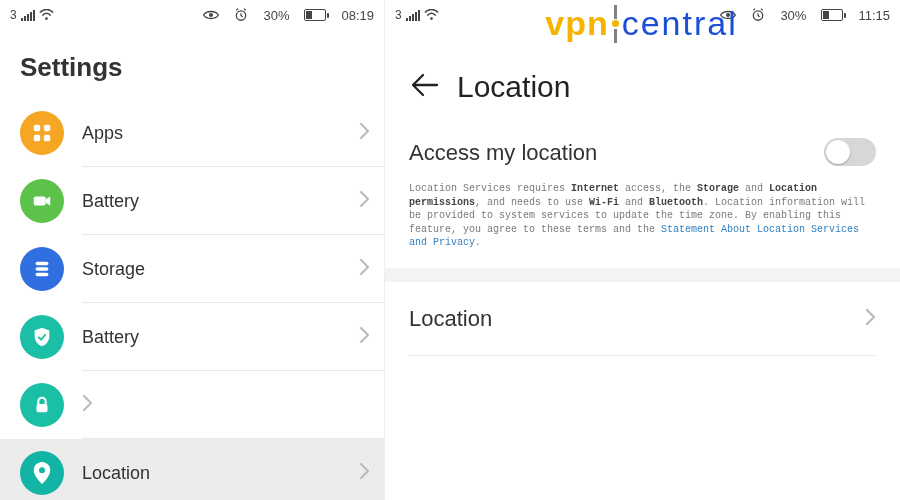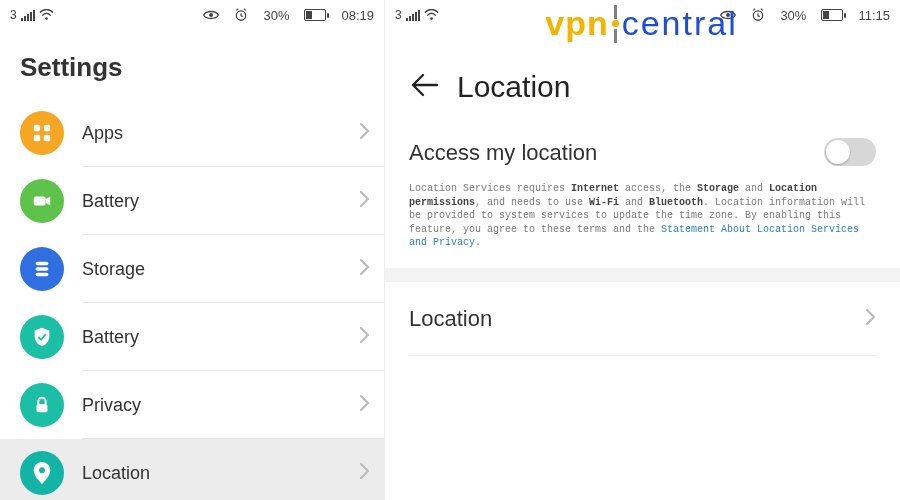--- a/index.html
+++ b/index.html
@@ -240,21 +240,20 @@
           </svg></span>
         <span class="divider"></span>
       </div>
       <div class="row">
         <span class="cicon" style="background:#1abfa5">
           <svg width="22" height="22" viewBox="0 0 24 24">
             <rect x="6" y="11" width="12" height="9" rx="2"></rect>
             <path d="M8 11 V8 a4 4 0 0 1 8 0 V11" fill="none" stroke="#fff" stroke-width="2.2"></path>
           </svg>
         </span>
-        <span class="rlabel">Privacy</span>
         <span class="chev"><svg width="11" height="18" viewBox="0 0 11 18" fill="none" stroke-width="2.2" stroke-linecap="round" stroke-linejoin="round">
             <path d="M2 2 L9 9 L2 16"></path>
           </svg></span>
         <span class="divider"></span>
       </div>
       <div class="row selected">
         <span class="cicon" style="background:#12b5a5">
           <svg width="22" height="24" viewBox="0 0 24 26">
             <path d="M12 1 C7 1 3 5 3 10 C3 17 12 25 12 25 C12 25 21 17 21 10 C21 5 17 1 12 1 Z"></path>
             <circle cx="12" cy="10" r="3.2" fill="#12b5a5"></circle>

